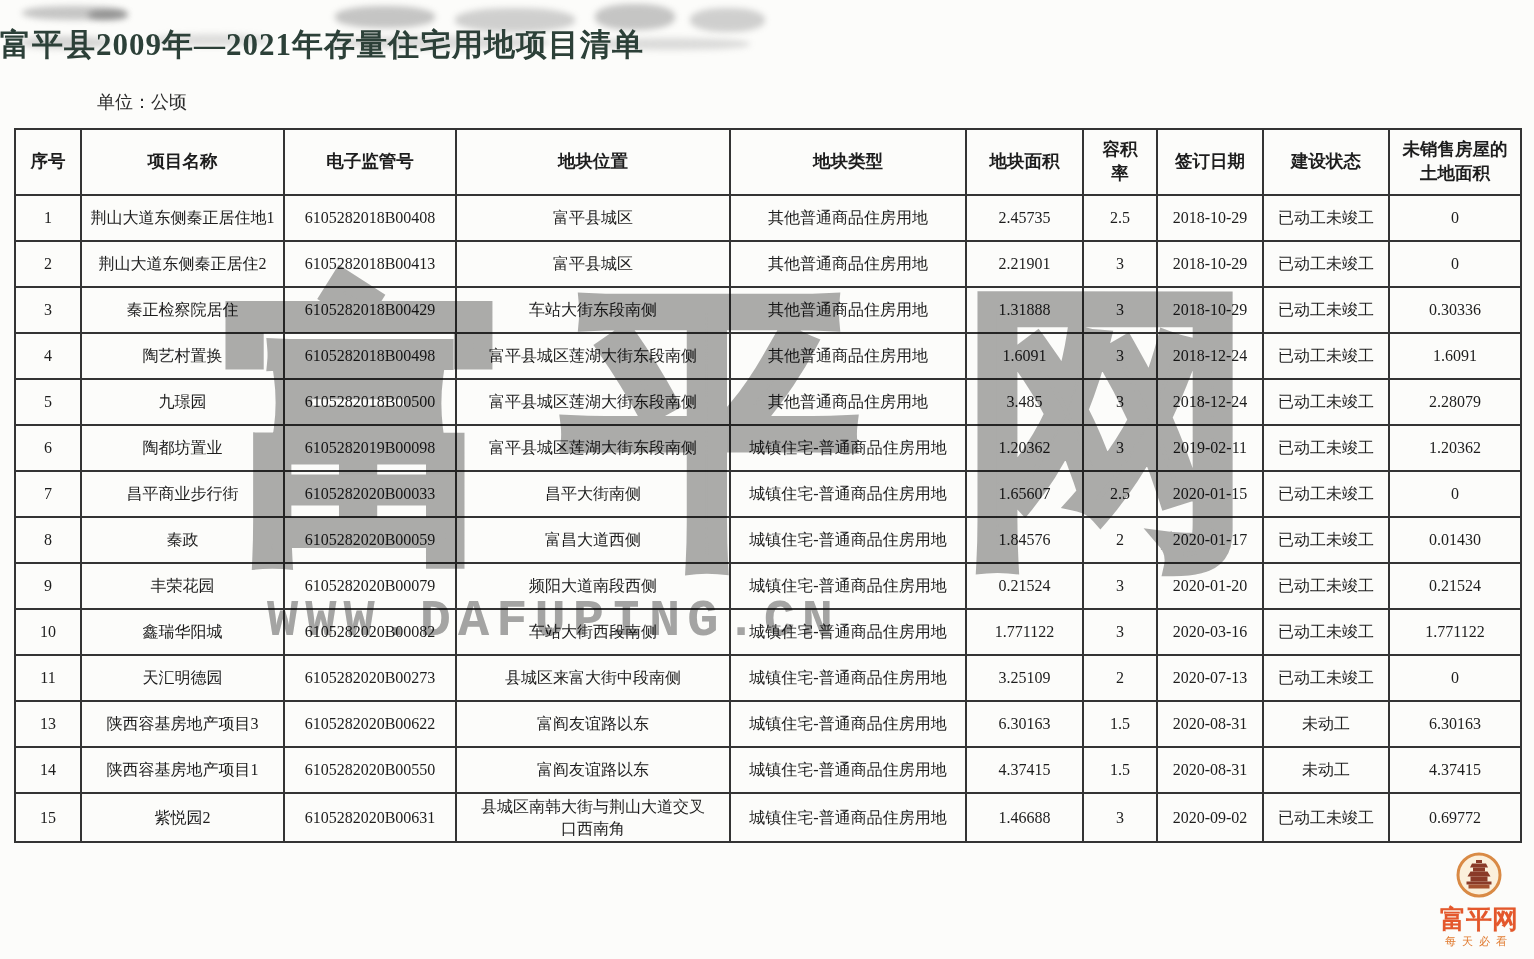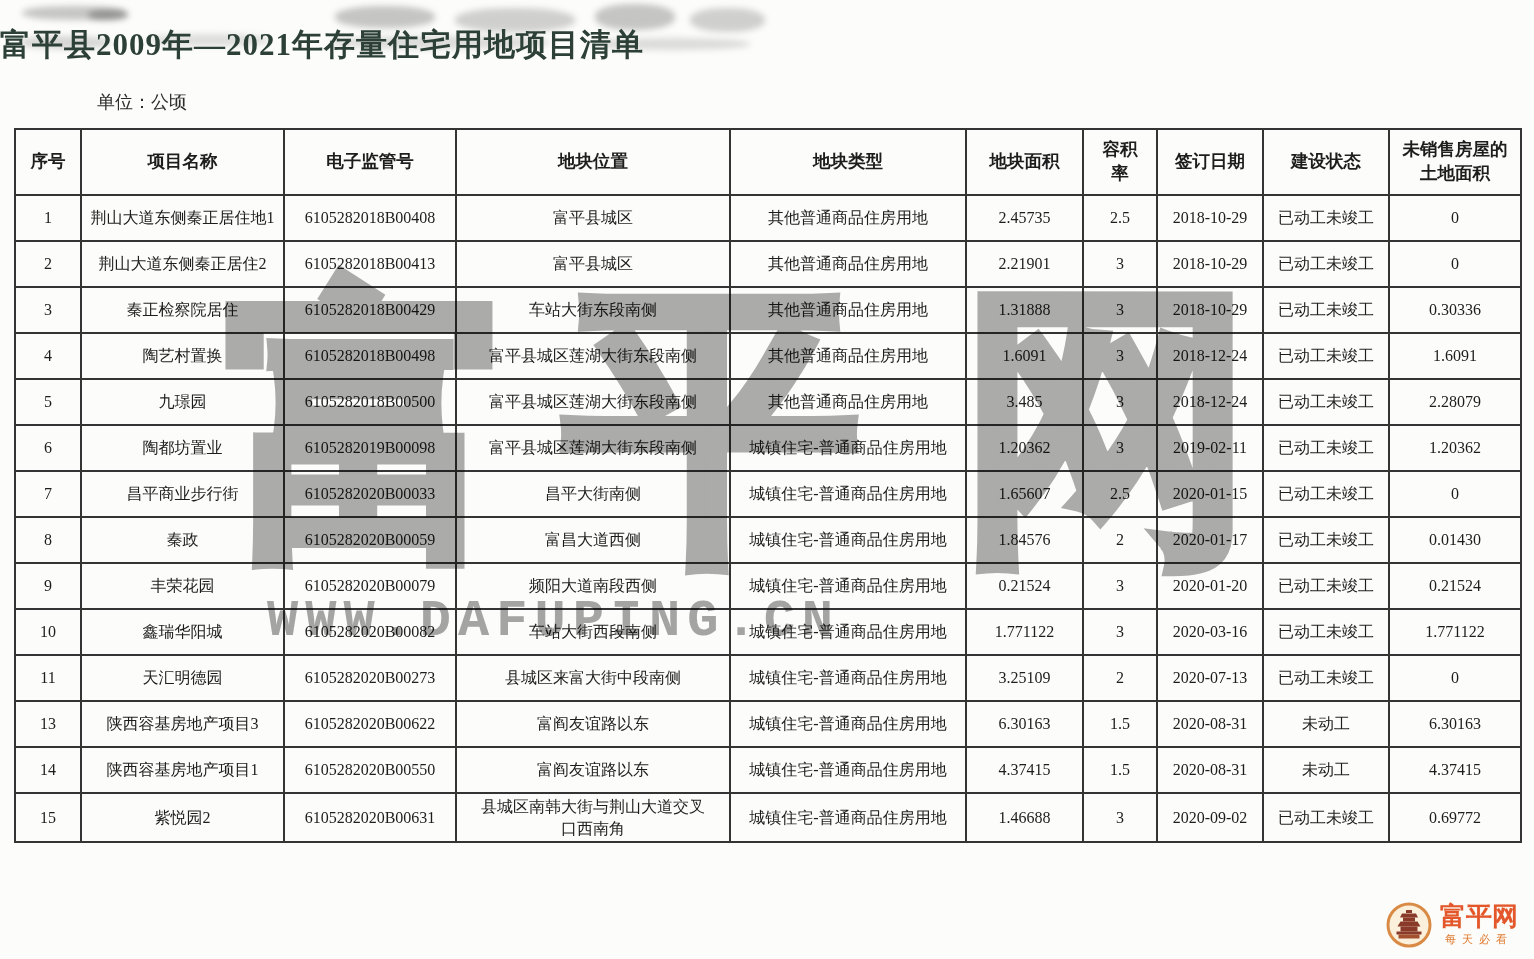--- a/index.html
+++ b/index.html
@@ -103,20 +103,21 @@
     user-select:none;
   }
 
   
   .site-logo {
     position:absolute;
     right:16px; bottom:10px;
     display:flex;
     align-items:center;
     gap:7px;
+    flex-direction:column;
   }
   .logo-badge { width:48px; height:48px; flex:0 0 auto; }
   .logo-text-block { display:flex; flex-direction:column; align-items:center; }
   .logo-name {
     font-family:"DejaVu Sans","Liberation Sans",sans-serif;
     font-weight:bold;
     font-size:26px;
     line-height:1.05;
     color:#e4572c;
     text-shadow:0 0 1px #f0e0c8;

